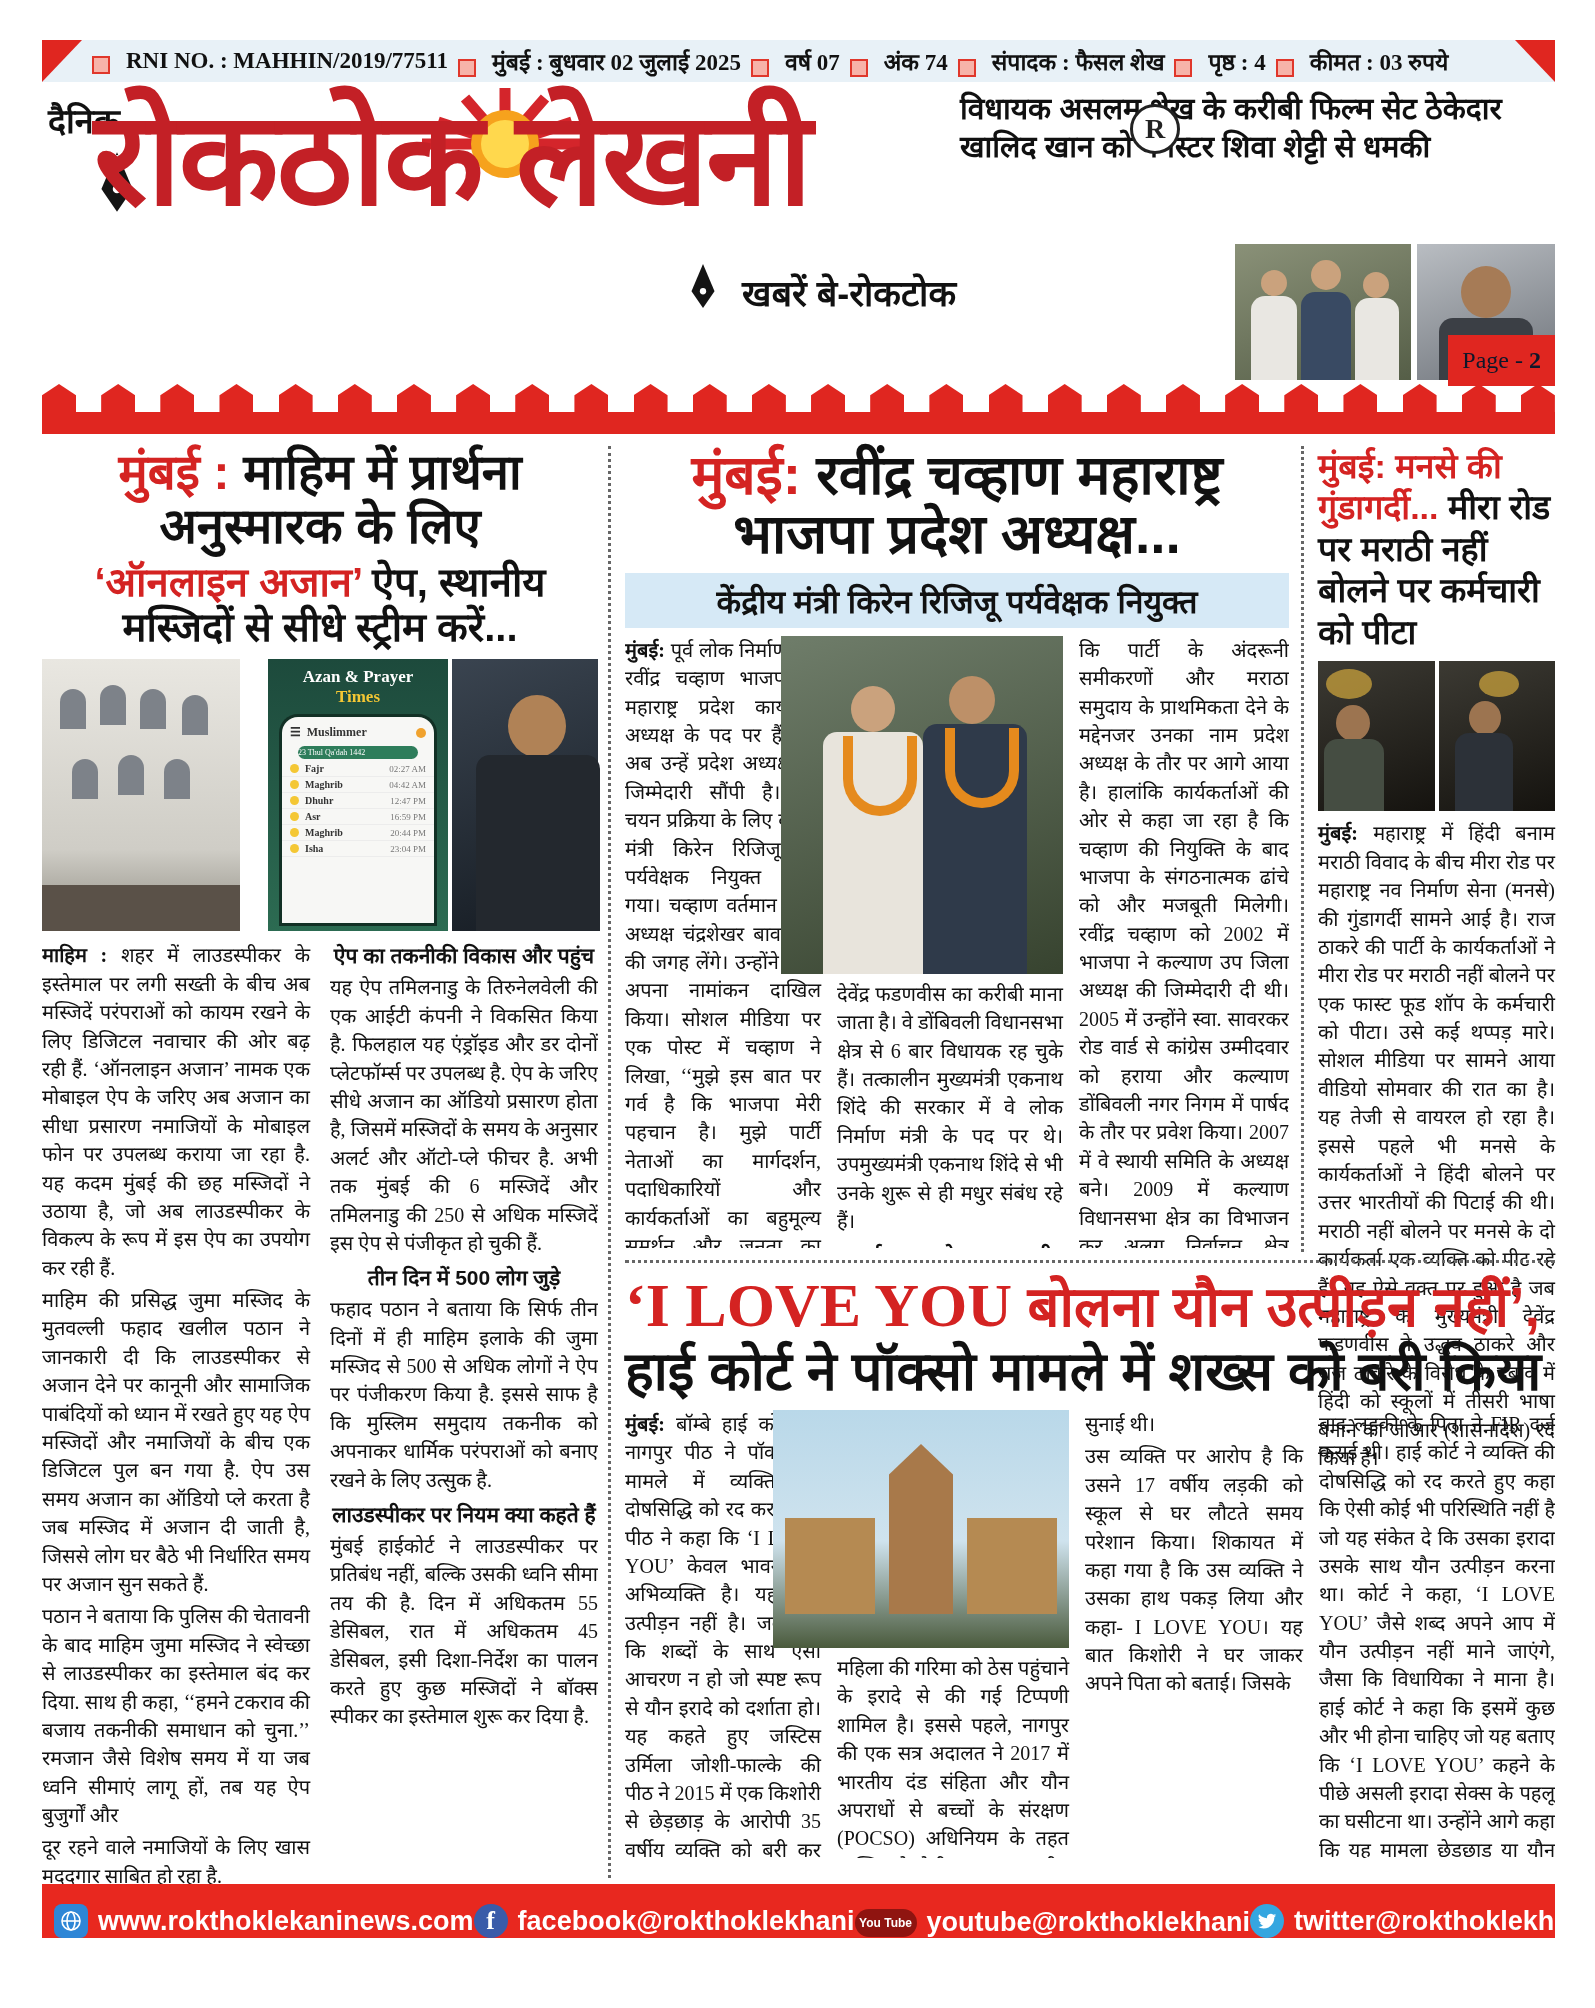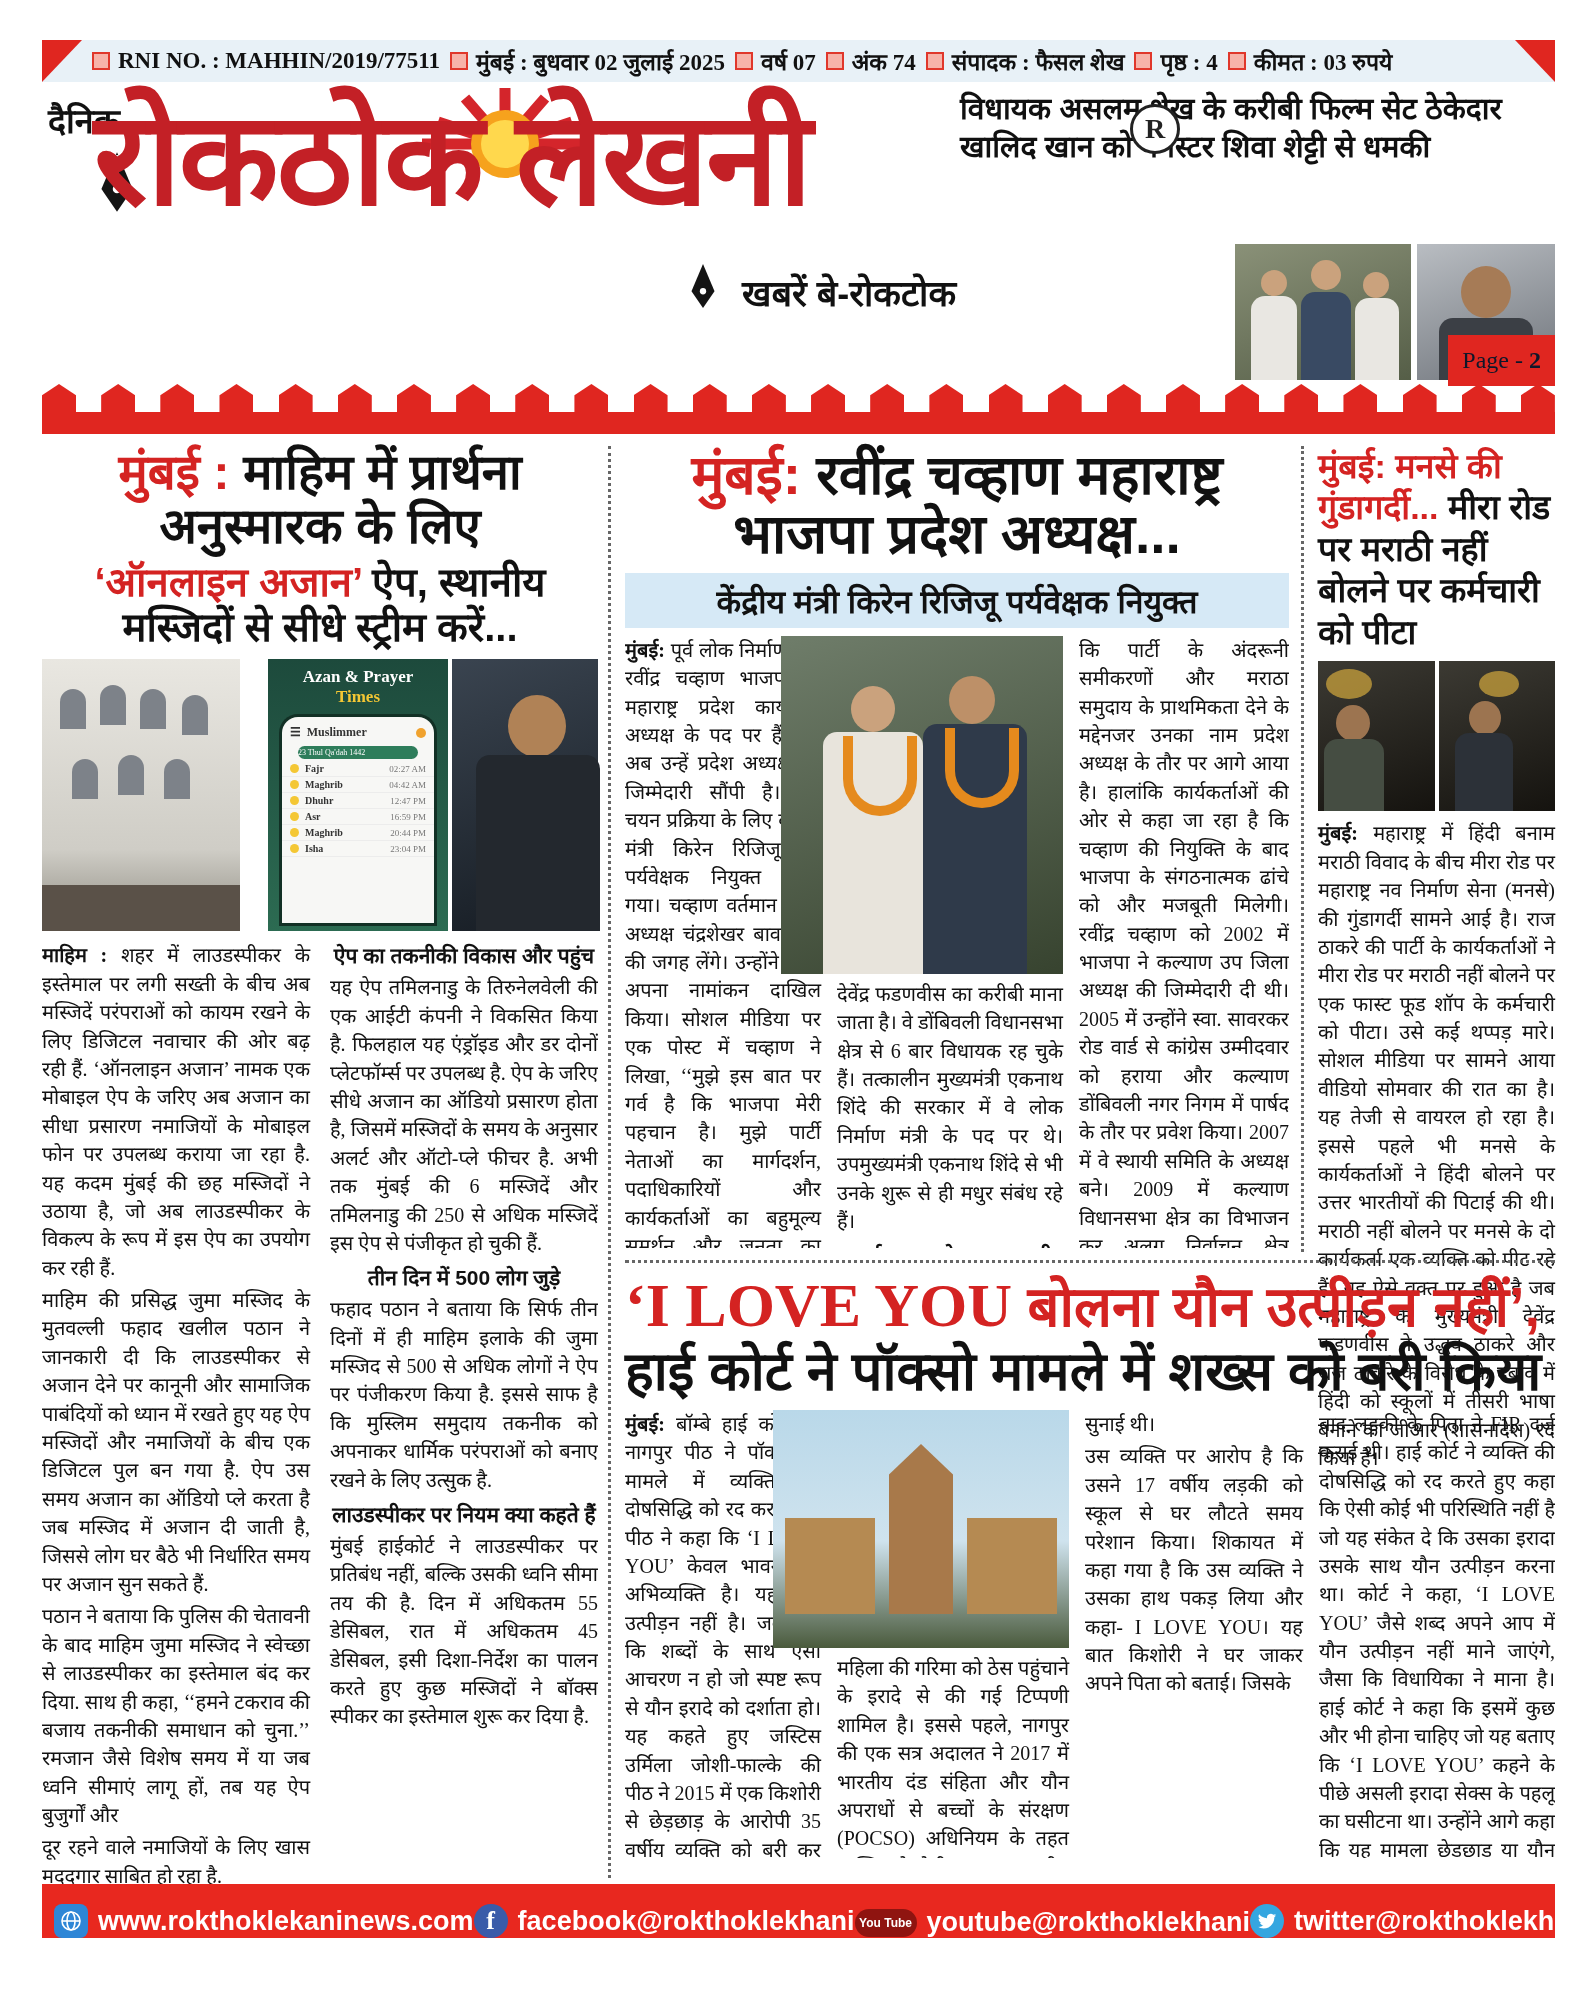--- a/index.html
+++ b/index.html
@@ -3,21 +3,21 @@
 <meta charset="utf-8">
 <style>
   html,body{margin:0;padding:0;background:#ffffff;}
   .page{position:relative;width:1595px;height:2008px;background:#fff;overflow:hidden;
         font-family:"Liberation Serif","DejaVu Serif",serif;color:#111;}
   
   .topbar{position:absolute;left:42px;top:40px;width:1513px;height:42px;background:#e8f1f7;
           display:flex;align-items:center;gap:10px;padding:0;box-sizing:border-box;}
   .tri-left{width:40px;height:42px;background:#e02620;clip-path:polygon(0 0,100% 0,0 100%);flex:0 0 auto;}
   .tri-right{width:40px;height:42px;background:#e02620;clip-path:polygon(0 0,100% 0,100% 100%);flex:0 0 auto;margin-left:auto;}
-  .tb-item{display:flex;align-items:center;gap:8px;font-weight:bold;font-size:23px;white-space:nowrap;
+  .tb-item{display:flex;align-items:flex-end;gap:16px;font-weight:bold;font-size:23px;white-space:nowrap;
            font-family:"Liberation Serif",serif;}
   .sq{width:14px;height:14px;background:#f7b3a9;border:2px solid #e0372b;flex:0 0 auto;}
   
   .masthead{position:absolute;left:42px;top:86px;width:1513px;height:296px;}
   .brand-daily{position:absolute;left:6px;top:18px;font-size:34px;font-weight:bold;
                font-family:"Liberation Sans",sans-serif;width:34px;line-height:1.05;}
   .pen-nib{position:absolute;fill:#141414;}
   .sun{position:absolute;left:368px;top:-4px;width:190px;height:100px;z-index:0;}
   .paper-title{position:absolute;left:52px;top:8px;z-index:1;font-family:"Liberation Sans",sans-serif;
                font-weight:800;font-size:130px;line-height:1.0;color:#c32026;letter-spacing:-2px;white-space:nowrap;}

